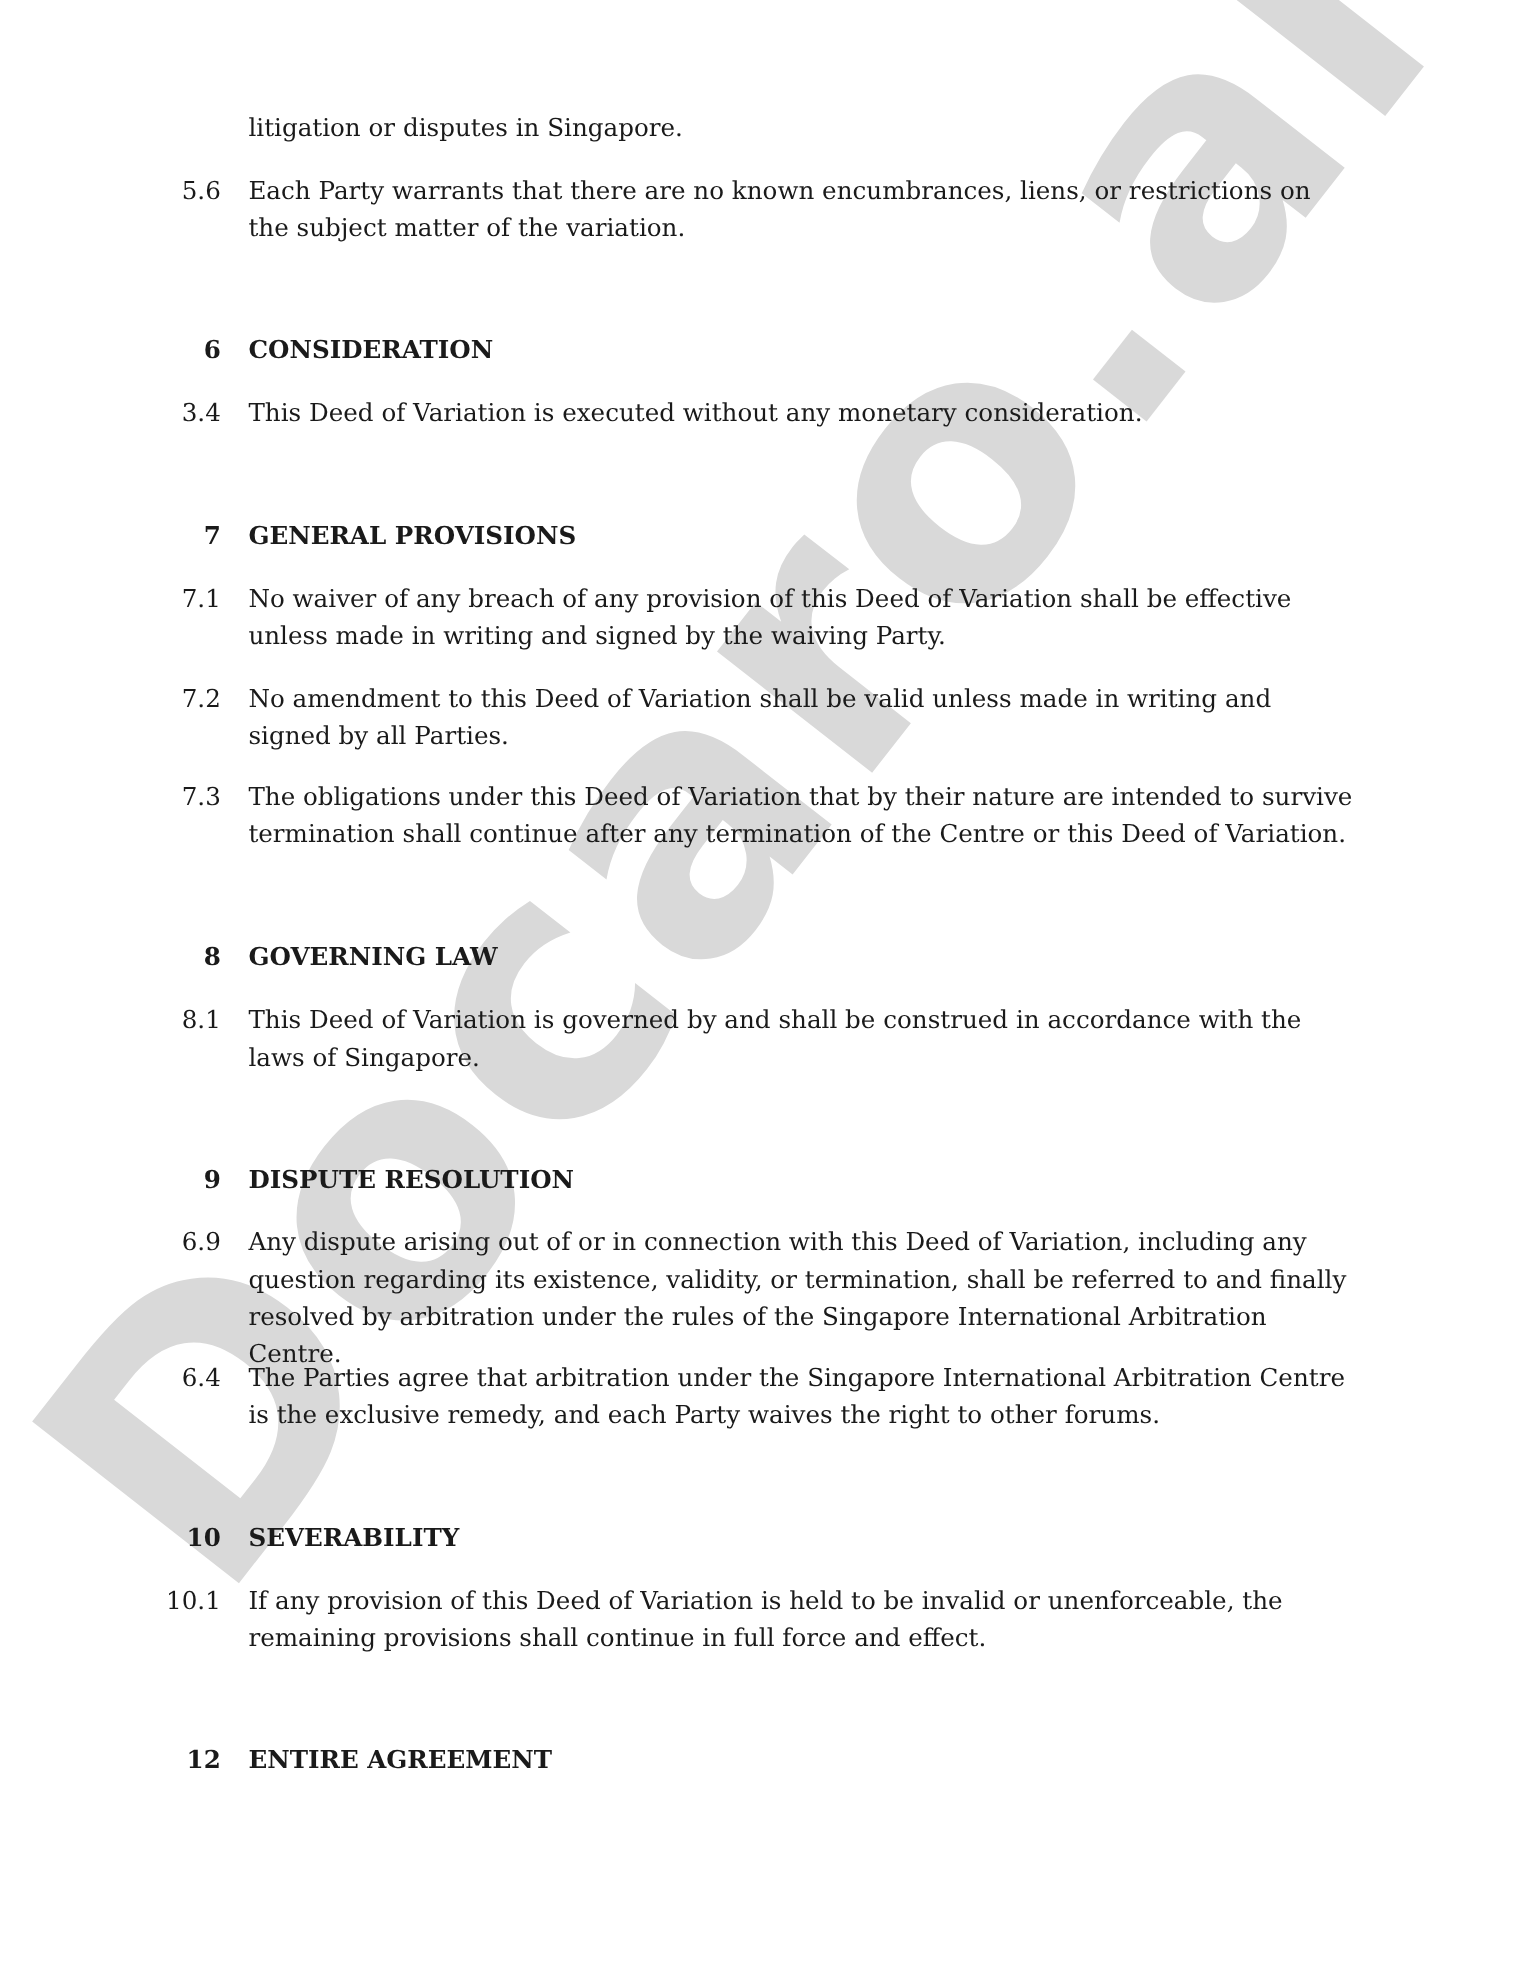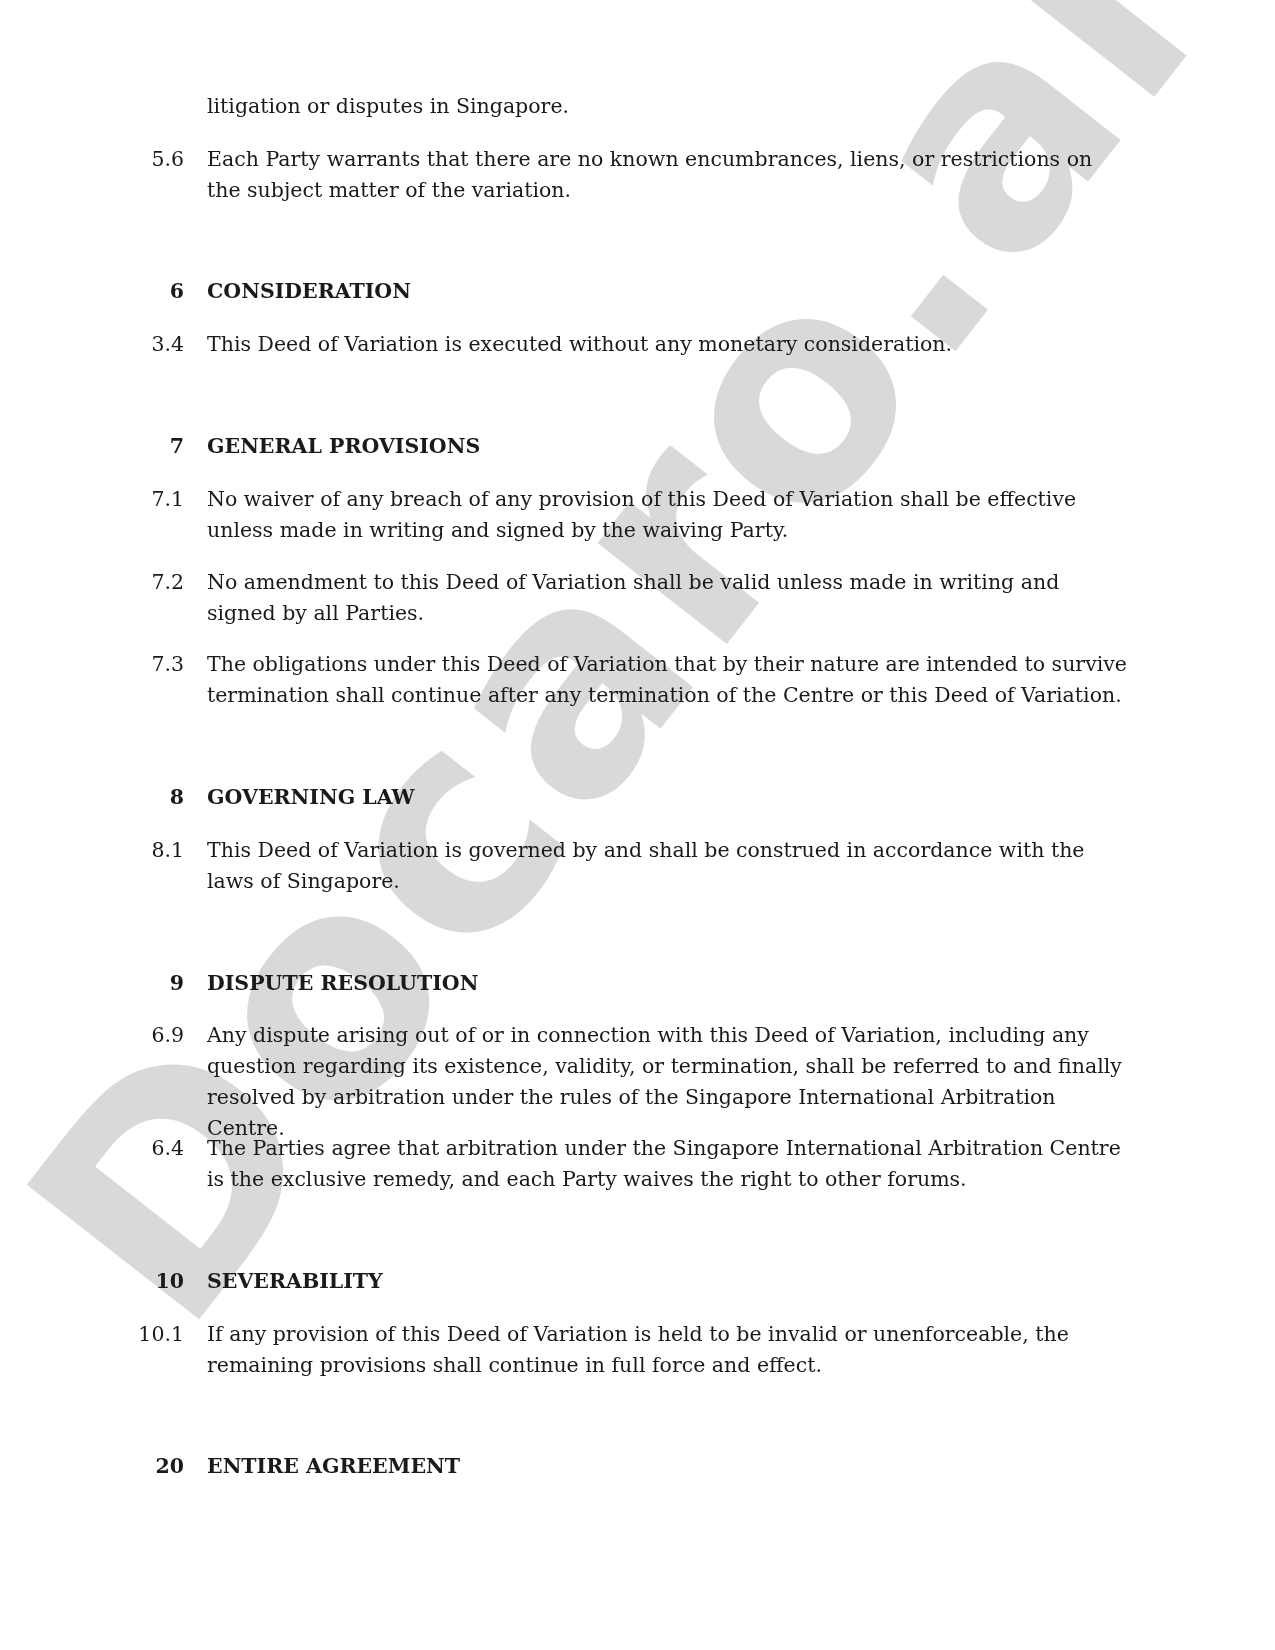--- a/index.html
+++ b/index.html
@@ -76,17 +76,17 @@
       </div>
       <div class="row heading" style="top: 1266px;">
         <span class="num">10</span>
         <div class="txt">SEVERABILITY</div>
       </div>
       <div class="row" style="top: 1319px;">
         <span class="num">10.1</span>
         <div class="txt">If any provision of this <b>Deed of Variation</b> is held to be invalid or unenforceable, the remaining provisions shall continue in full force and effect.</div>
       </div>
       <div class="row heading" style="top: 1451px;">
-        <span class="num">20</span>
+        <span class="num">12</span>
         <div class="txt">ENTIRE AGREEMENT</div>
       </div>
     </div>
 </div>
 
 </body></html>

